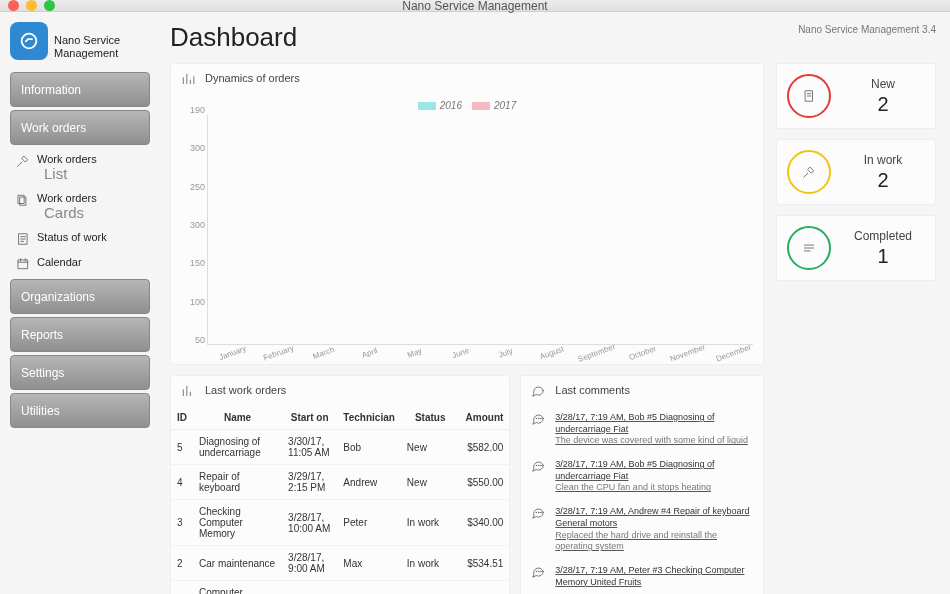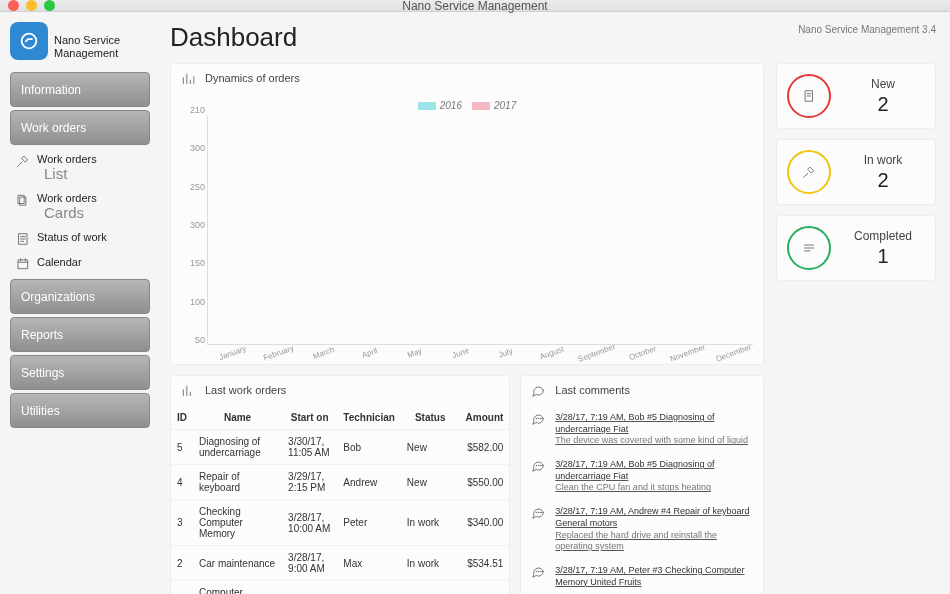--- a/index.html
+++ b/index.html
@@ -176,21 +176,21 @@
                 <span><i style="background:#f7b8c4"></i>2017</span>
               </div>
             <div class="chart-area">
               <div class="y-axis" id="yaxis">
                   <div class="y-tick" style="bottom:0%">50</div>
                   <div class="y-tick" style="bottom:16.666666666666664%">100</div>
                   <div class="y-tick" style="bottom:33.33333333333333%">150</div>
                   <div class="y-tick" style="bottom:50%">300</div>
                   <div class="y-tick" style="bottom:66.66666666666666%">250</div>
                   <div class="y-tick" style="bottom:83.33333333333334%">300</div>
-                  <div class="y-tick" style="bottom:100%">210</div>
+                  <div class="y-tick" style="bottom:100%">190</div>
                 </div>
               <div class="plot" id="plot">
                   <div class="bar-wrap">
                     <div class="bar" style="height:23.333333333333332%"></div>
                   </div>
                   <div class="bar-wrap">
                     <div class="bar" style="height:36.666666666666664%"></div>
                   </div>
                   <div class="bar-wrap">
                     <div class="bar" style="height:43.333333333333336%"></div>

